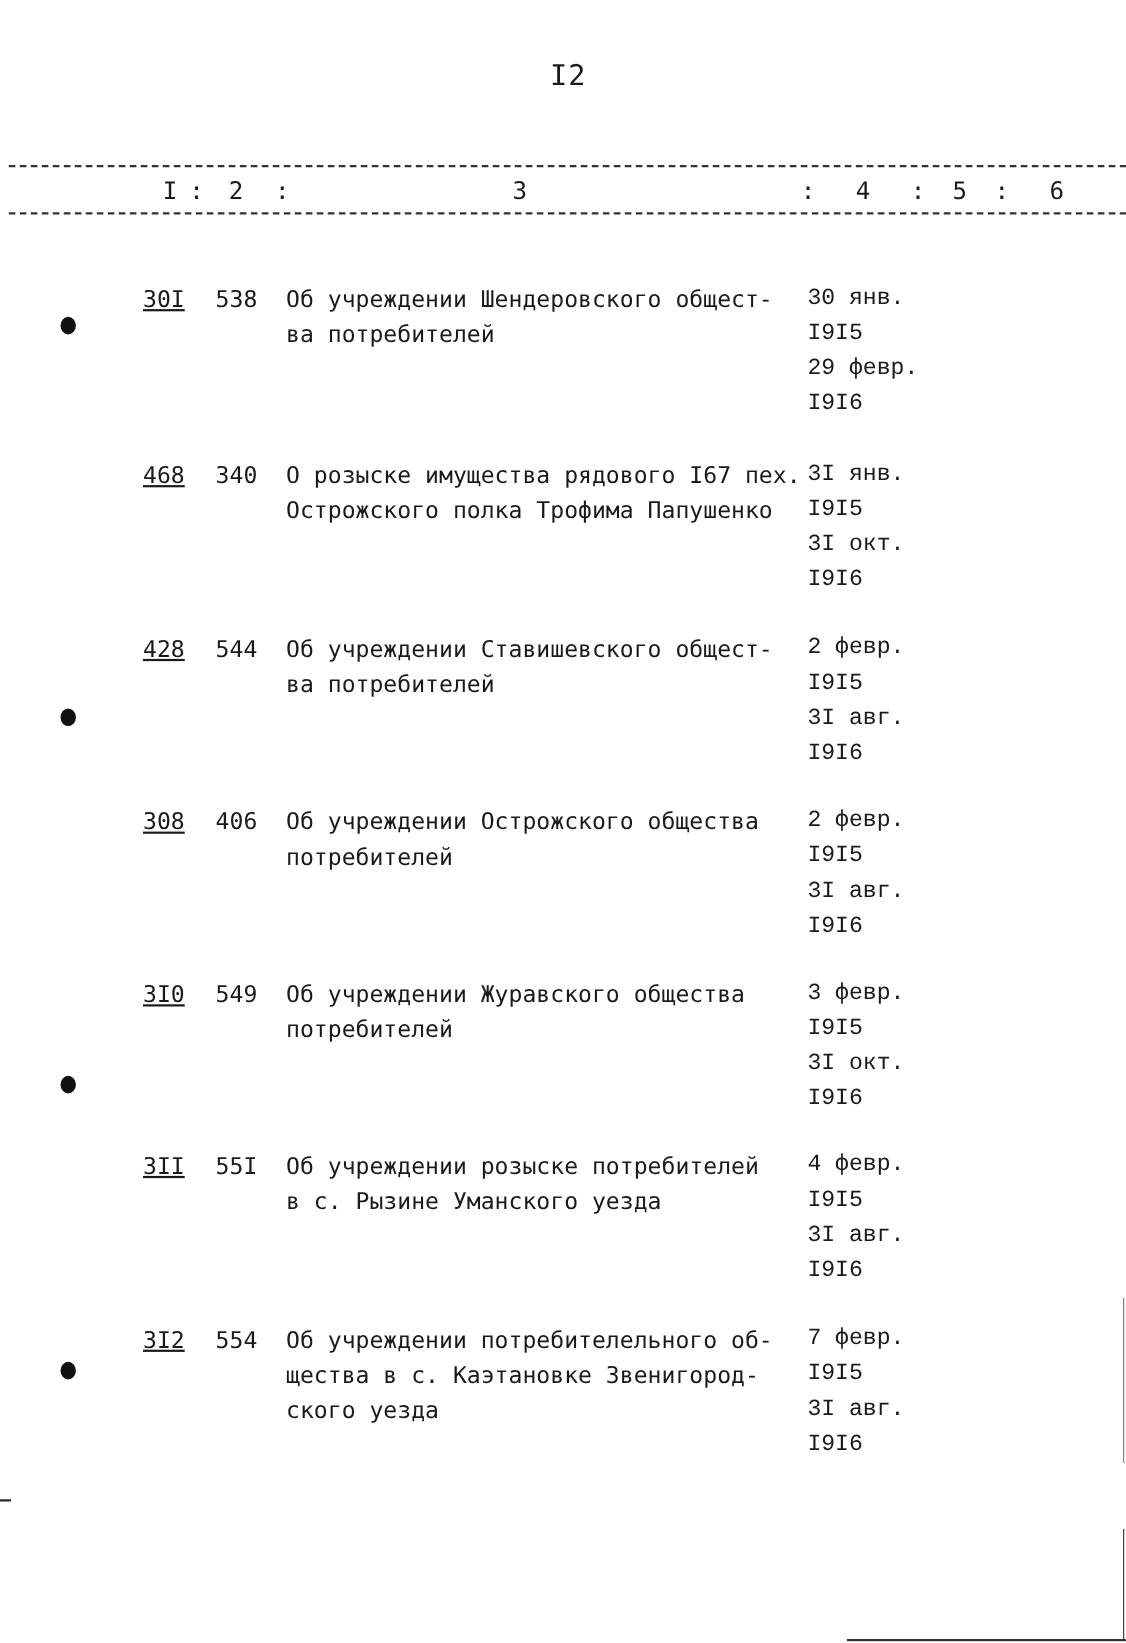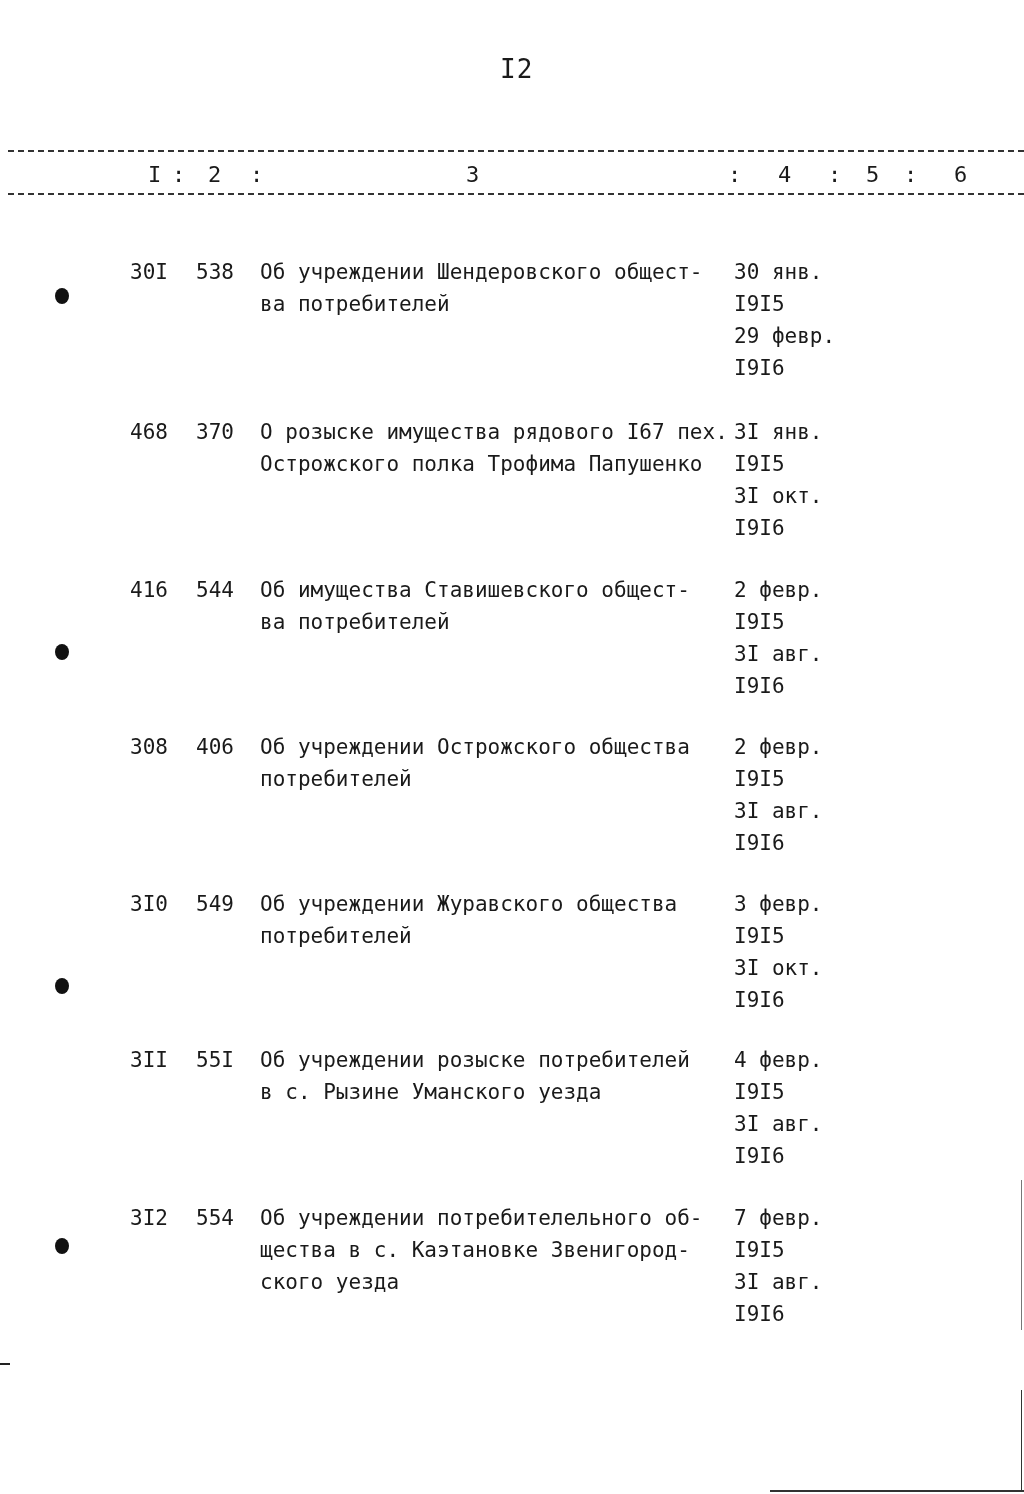--- a/index.html
+++ b/index.html
@@ -9,24 +9,24 @@
     color: #1a1a1a;
   }
   .page-number {
     position: absolute; left: 500px; top: 54px; font-size: 26px; letter-spacing: 1px;
   }
   .rule { position: absolute; left: 8px; right: 0; height: 0; border-top: 2px dashed #333; }
   .rule.top { top: 150px; border-top-width: 2px; }
   .rule.bottom { top: 193px; }
   .col-header { position: absolute; top: 162px; font-size: 22px; }
   .entry { position: absolute; left: 0; width: 1024px; font-size: 21px; line-height: 32px; }
-  .entry .num1 { position: absolute; left: 130px; top: 0; }
+  .entry .num1 { position: absolute; left: 130px; top: 0; text-decoration: underline; }
   .entry .num2 { position: absolute; left: 196px; top: 0; }
   .entry .title { position: absolute; left: 260px; top: 0; width: 470px; white-space: pre-line; }
-  .entry .dates { position: absolute; left: 734px; top: 0; white-space: pre-line; }
+  .entry .dates { position: absolute; left: 734px; top: 0; white-space: pre-line; font-family: Liberation Mono, monospace; }
   .hole {
     position: absolute; width: 14px; height: 16px; border-radius: 50%;
     background: #111; left: 55px;
   }
   .edge-line { position: absolute; right: 2px; width: 1px; background: #777; }
   .left-mark { position: absolute; left: 0; top: 1363px; width: 10px; height: 2px; background: #222; }
   .bottom-line { position: absolute; left: 770px; right: 0; top: 1490px; height: 2px; background: #333; }
 </style>
 </head>
 <body>
@@ -57,33 +57,33 @@
   <span class="title">Об учреждении Шендеровского общест-
 ва потребителей</span>
   <span class="dates">30 янв.
 I9I5
 29 февр.
 I9I6</span>
 </div>
 
 <div class="entry" style="top:416px">
   <span class="num1">468</span>
-  <span class="num2">370</span>
+  <span class="num2">340</span>
   <span class="title">О розыске имущества рядового I67 пех.
 Острожского полка Трофима Папушенко</span>
   <span class="dates">3I янв.
 I9I5
 3I окт.
 I9I6</span>
 </div>
 
 <div class="entry" style="top:574px">
-  <span class="num1">416</span>
+  <span class="num1">428</span>
   <span class="num2">544</span>
-  <span class="title">Об имущества Ставишевского общест-
+  <span class="title">Об учреждении Ставишевского общест-
 ва потребителей</span>
   <span class="dates">2 февр.
 I9I5
 3I авг.
 I9I6</span>
 </div>
 
 <div class="entry" style="top:731px">
   <span class="num1">308</span>
   <span class="num2">406</span>

